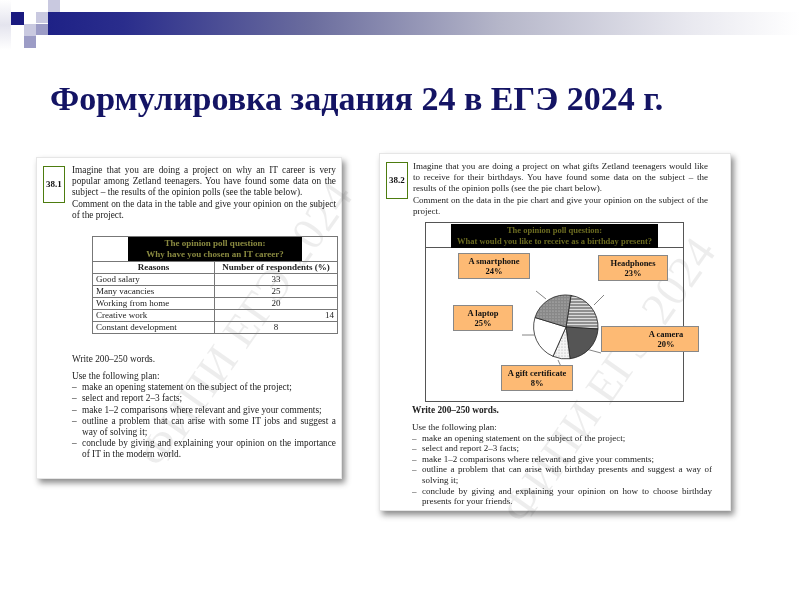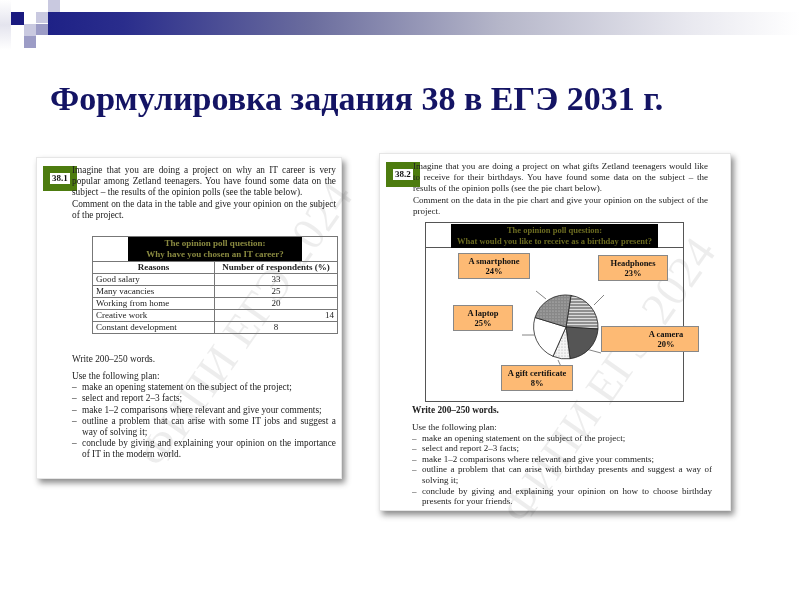--- a/index.html
+++ b/index.html
@@ -4,21 +4,21 @@
 <style>
   html, body { margin:0; padding:0; }
   body { width:800px; height:600px; background:#ffffff; position:relative; overflow:hidden; font-family:"Liberation Serif", serif; }
   .topbar { position:absolute; left:48px; top:12px; width:752px; height:23px; background:linear-gradient(90deg,#1e2186 0%, #2a2d8c 10%, #6b6d9e 35%, #b5b6c9 60%, #e8e8ef 85%, #ffffff 100%); }
   .sq { position:absolute; }
   .title { position:absolute; left:50px; top:80px; margin:0; font-size:34px; font-weight:bold; color:#141464; font-family:"Liberation Serif", serif; letter-spacing:0px; white-space:nowrap; }
   .panel { position:absolute; background:#fff; box-shadow: 3px 4px 6px rgba(0,0,0,0.45); border:1px solid #e6e6e6; }
   .p1 { left:36px; top:157px; width:304px; height:320px; }
   .p2 { left:379px; top:153px; width:350px; height:356px; }
   .txt { position:absolute; font-size:9.3px; line-height:11.2px; color:#222; text-align:justify; }
-  .num { position:absolute; border:7px solid #4d7c0f; font-size:9px; font-weight:bold; padding:0 2px; line-height:11px; color:#111; }
+  .num { position:absolute; border:1px solid #4d7c0f; font-size:9px; font-weight:bold; padding:12px 2px; line-height:11px; color:#111; }
   b { font-weight:normal; }
   .wm { position:absolute; color:rgba(0,0,0,0.07); font-size:46px; font-family:"Liberation Serif", serif; transform:rotate(-55deg); white-space:nowrap; pointer-events:none; }
   table.poll { position:absolute; border-collapse:collapse; font-size:9px; color:#222; }
   table.poll td, table.poll th { border:1px solid #777; padding:0 3px; height:11px; line-height:11px; }
   table.poll th { font-weight:bold; }
   .hl { background:#000000; color:#8a8a40; font-weight:bold; }
   ul.plan { list-style:none; padding:0; margin:0; }
   ul.plan li { position:relative; padding-left:10px; }
   ul.plan li::before { content:"–"; position:absolute; left:0; }
   .piebox { position:absolute; border:1px solid #555; }
@@ -32,21 +32,21 @@
   <div class="sq" style="left:36px;top:12px;width:12px;height:11px;background:#c9c9e0;"></div>
   <div class="sq" style="left:48px;top:0px;width:12px;height:12px;background:#c9c9e0;"></div>
   <div class="sq" style="left:48px;top:12px;width:12px;height:11px;background:#9c9cc6;"></div>
   <div class="sq" style="left:24px;top:24px;width:12px;height:12px;background:#c9c9e0;"></div>
   <div class="sq" style="left:36px;top:24px;width:12px;height:11px;background:#9c9cc6;"></div>
   <div class="sq" style="left:24px;top:36px;width:12px;height:12px;background:#9c9cc6;"></div>
   <div class="sq" style="left:0px;top:0px;width:11px;height:50px;background:linear-gradient(180deg,#fff,#e4e4ee,#fff);"></div>
   <div class="topbar"></div>
 </div>
 
-<h1 class="title">Формулировка задания 38 в ЕГЭ 2031 г.</h1>
+<h1 class="title">Формулировка задания 24 в ЕГЭ 2024 г.</h1>
 
 <div class="panel p1">
   <div class="wm" style="left:40px;top:140px;">ФИПИ ЕГЭ 2024</div>
   <div class="num" style="left:6px;top:8px;">38.1</div>
   <div class="txt" style="left:35px;top:7px;width:264px;">
     <span>Imagine that you are doing a project on </span><b>why an IT career is very popular among Zetland teenagers</b><span>. You have found some data on the subject – the results of the opinion polls (see the table below).</span><br>
     <b>Comment on the data in the table and give your opinion on the subject of the project.</b>
   </div>
 
   <table class="poll" style="left:55px;top:78px;width:246px;">

